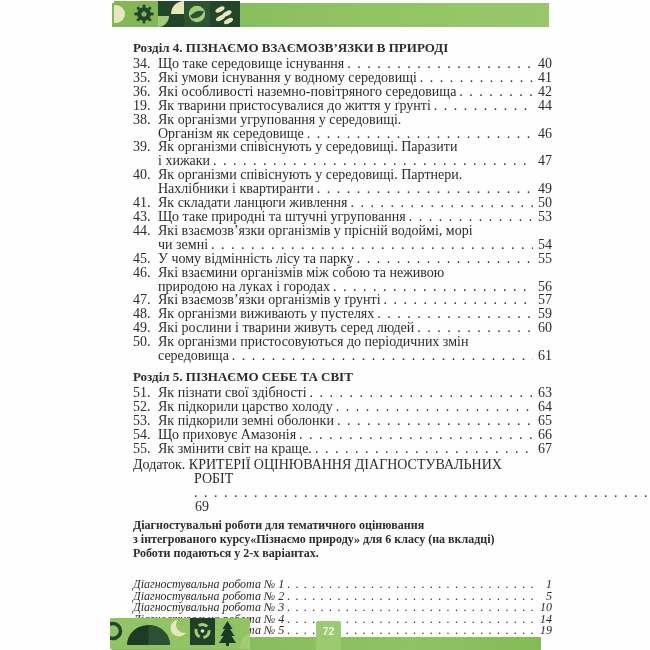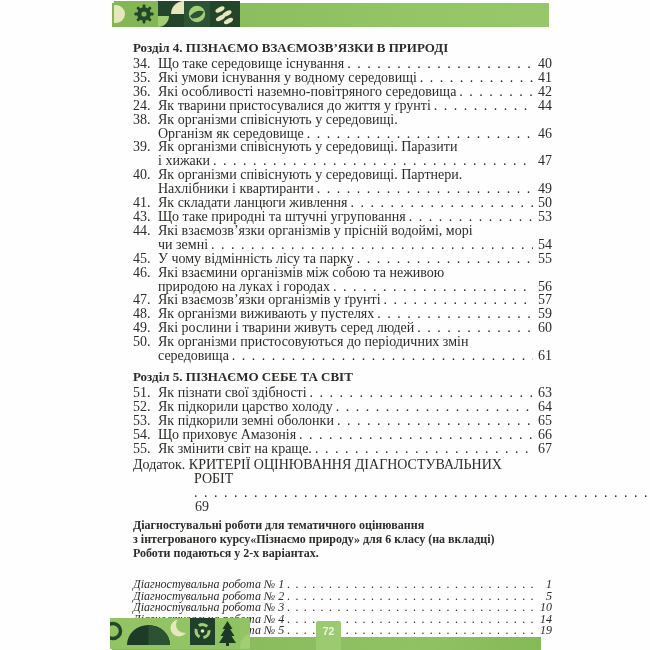--- a/index.html
+++ b/index.html
@@ -96,28 +96,28 @@
         <span class="leader"></span>
         <span class="pg">41</span>
       </div>
       <div class="row">
         <span class="num">36.</span>
         <span class="txt">Які особливості наземно-повітряного середовища</span>
         <span class="leader"></span>
         <span class="pg">42</span>
       </div>
       <div class="row">
-        <span class="num">24.</span>
+        <span class="num">19.</span>
         <span class="txt">Як тварини пристосувалися до життя у ґрунті</span>
         <span class="leader"></span>
         <span class="pg">44</span>
       </div>
       <div class="row">
         <span class="num">38.</span>
-        <span class="txt">Як організми співіснують у середовищі.</span>
+        <span class="txt">Як організми угруповання у середовищі.</span>
       </div>
       <div class="row cont">
         <span class="txt">Організм як середовище</span>
         <span class="leader"></span>
         <span class="pg">46</span>
       </div>
       <div class="row">
         <span class="num">39.</span>
         <span class="txt">Як організми співіснують у середовищі. Паразити</span>
       </div>

